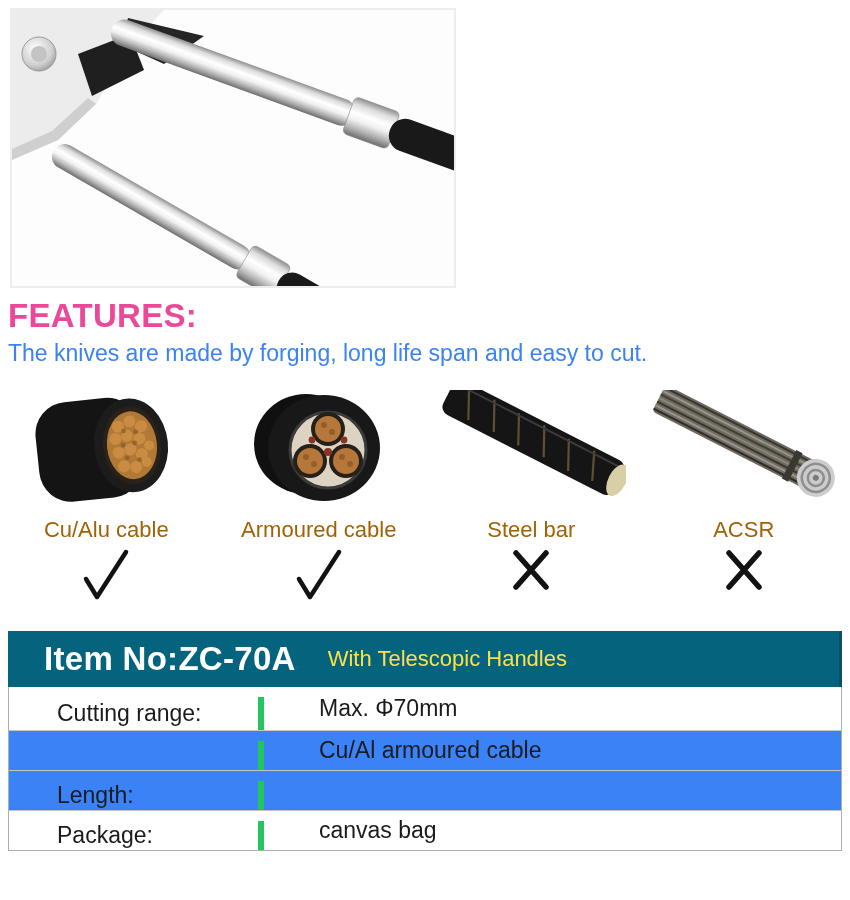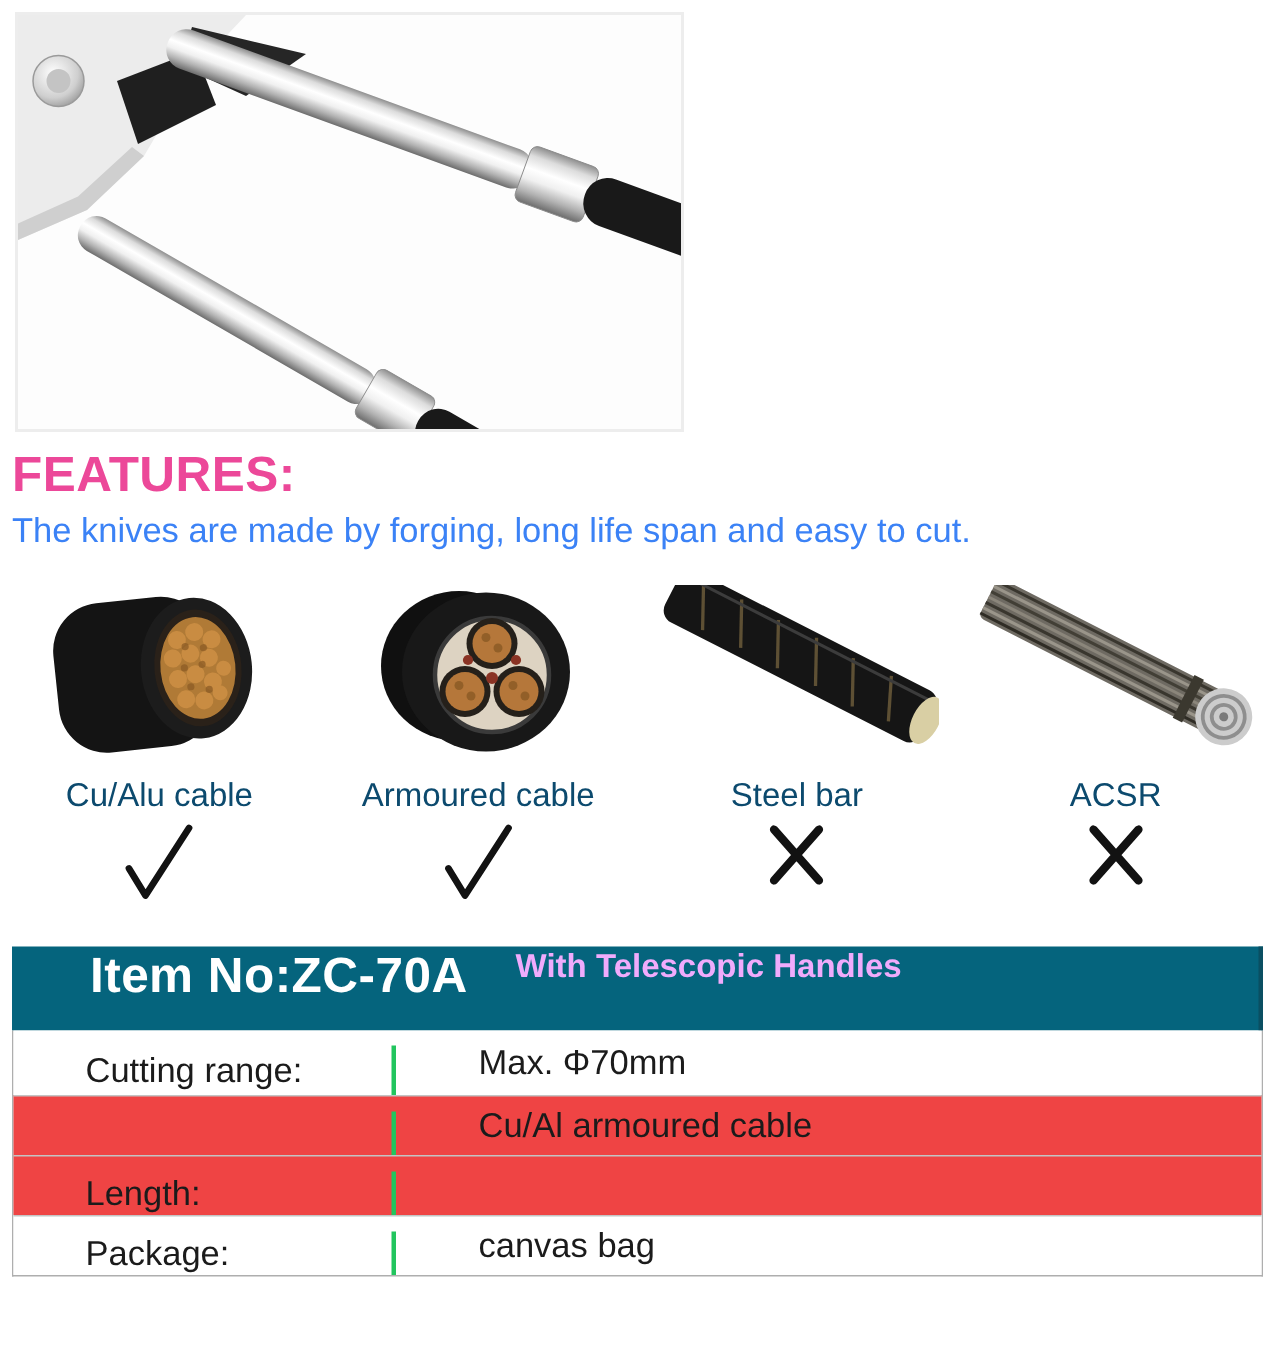--- a/index.html
+++ b/index.html
@@ -35,55 +35,55 @@
   
   .capabilities {
     margin-top: 22px;
     display: flex;
   }
   .capability { flex: 1; text-align: center; }
   .cap-img {
     height: 114px;
     display: flex; align-items: center; justify-content: center;
   }
-  .cap-label { margin-top: 13px; font-size: 22px; color: #0c4a6e; }
+  .cap-label { margin-top: 13px; font-size: 22px; color: #a16207; }
   .cap-mark { margin-top: 4px; height: 58px; display: flex; align-items: flex-start; justify-content: center; }
 
   
   .spec-table { margin: 26px 8px 0 8px; }
   .spec-header {
     height: 56px;
     background: #05647d;
     border-right: 3px solid #0a4f62;
-    display: flex; 
-    padding-left: 52px;
+    display: flex; align-items: center;
+    padding-left: 36px;
   }
   .spec-header .item-no {
     color: #ffffff; font-size: 33px; font-weight: 800; letter-spacing: 0.3px;
   }
   .spec-header .subtitle {
-    color: #f0abfc; font-size: 22px; margin-left: 32px; font-weight: 700;
+    color: #fde047; font-size: 22px; margin-left: 32px; font-weight: 400;
   }
   .spec-rows { border: 1px solid #aeaeae; border-top: none; }
   .spec-row {
     display: flex; align-items: stretch;
     background: #ffffff;
     border-top: 1px solid #c4c4c4;
     min-height: 40px;
   }
   .spec-row:first-child { border-top: none; min-height: 43px; }
-  .spec-row.alt { background: #ef4444; }
+  .spec-row.alt { background: #3b82f6; }
   .spec-label, .spec-value {
     display: flex; align-items: center;
     font-size: 23px; color: #1b1b1b;
   }
   .spec-label {
     width: 255px; flex: none;
     padding-left: 48px;
-    border-right: 3px solid #22c55e;
+    border-right: 6px solid #22c55e;
     margin-top: 10px;
   }
   .spec-value { padding-left: 55px; flex: 1; text-align: center; }
 </style>
 </head>
 <body>
 
 <div class="photo-frame">
   <svg width="442" height="276" viewBox="0 0 442 276">
     <defs>

